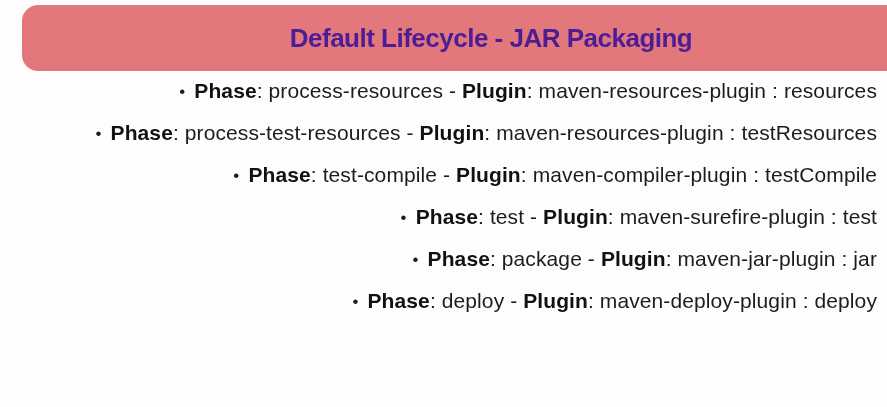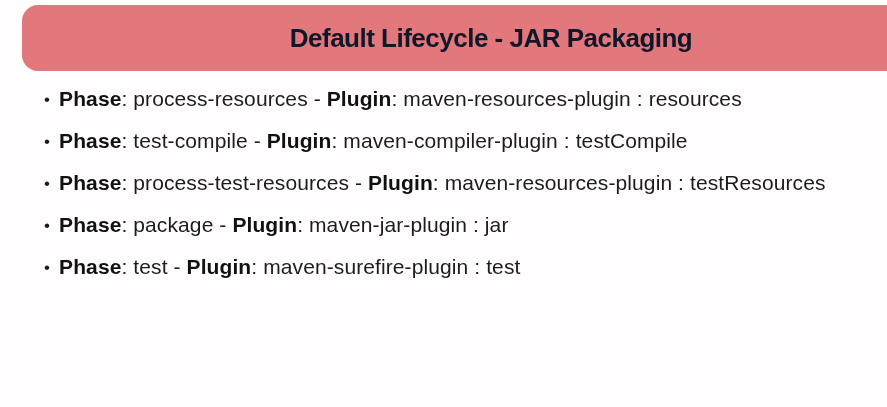--- a/index.html
+++ b/index.html
@@ -15,32 +15,33 @@
   .header {
     position: absolute;
     left: 22px; top: 5px; right: -18px; height: 66px;
     background: #e3787c;
     border-radius: 16px;
     display: flex; align-items: center; justify-content: center;
     padding-left: 55px;
     box-sizing: border-box;
   }
   .title {
-    color: #0f172a;
+    color: #4c1d95;
     font-weight: bold;
     font-size: 26px;
     letter-spacing: -0.5px;
     white-space: nowrap;
   }
 
   .phase-list {
     position: absolute;
     top: 70px; left: 36px; right: 10px;
-    margin: 8px; padding: 0;
+    margin: 0; padding: 0;
     list-style: none;
+    text-align: right;
   }
   .phase-item {
     height: 42px;
     line-height: 42px;
     font-size: 21px;
     color: #1c1c1c;
     white-space: nowrap;
     letter-spacing: 0.1px;
   }
   .phase-item b { font-weight: bold; color: #111111; }
@@ -56,19 +57,20 @@
 
 <div class="slide">
 
   <div class="header">
     <span class="title">Default Lifecycle - JAR Packaging</span>
   </div>
 
   <ul class="phase-list">
 
   <li class="phase-item"><span class="bullet">•</span><b>Phase</b><span>: </span><span>process-resources</span><span> - </span><b>Plugin</b><span>: </span><span>maven-resources-plugin</span><span> : </span><span>resources</span></li>
+      <li class="phase-item"><span class="bullet">•</span><b>Phase</b><span>: </span><span>process-test-resources</span><span> - </span><b>Plugin</b><span>: </span><span>maven-resources-plugin</span><span> : </span><span>testResources</span></li>
       <li class="phase-item"><span class="bullet">•</span><b>Phase</b><span>: </span><span>test-compile</span><span> - </span><b>Plugin</b><span>: </span><span>maven-compiler-plugin</span><span> : </span><span>testCompile</span></li>
-      <li class="phase-item"><span class="bullet">•</span><b>Phase</b><span>: </span><span>process-test-resources</span><span> - </span><b>Plugin</b><span>: </span><span>maven-resources-plugin</span><span> : </span><span>testResources</span></li>
+      <li class="phase-item"><span class="bullet">•</span><b>Phase</b><span>: </span><span>test</span><span> - </span><b>Plugin</b><span>: </span><span>maven-surefire-plugin</span><span> : </span><span>test</span></li>
       <li class="phase-item"><span class="bullet">•</span><b>Phase</b><span>: </span><span>package</span><span> - </span><b>Plugin</b><span>: </span><span>maven-jar-plugin</span><span> : </span><span>jar</span></li>
-      <li class="phase-item"><span class="bullet">•</span><b>Phase</b><span>: </span><span>test</span><span> - </span><b>Plugin</b><span>: </span><span>maven-surefire-plugin</span><span> : </span><span>test</span></li>
+      <li class="phase-item"><span class="bullet">•</span><b>Phase</b><span>: </span><span>deploy</span><span> - </span><b>Plugin</b><span>: </span><span>maven-deploy-plugin</span><span> : </span><span>deploy</span></li>
     </ul>
 
 </div>
 
 </body></html>

